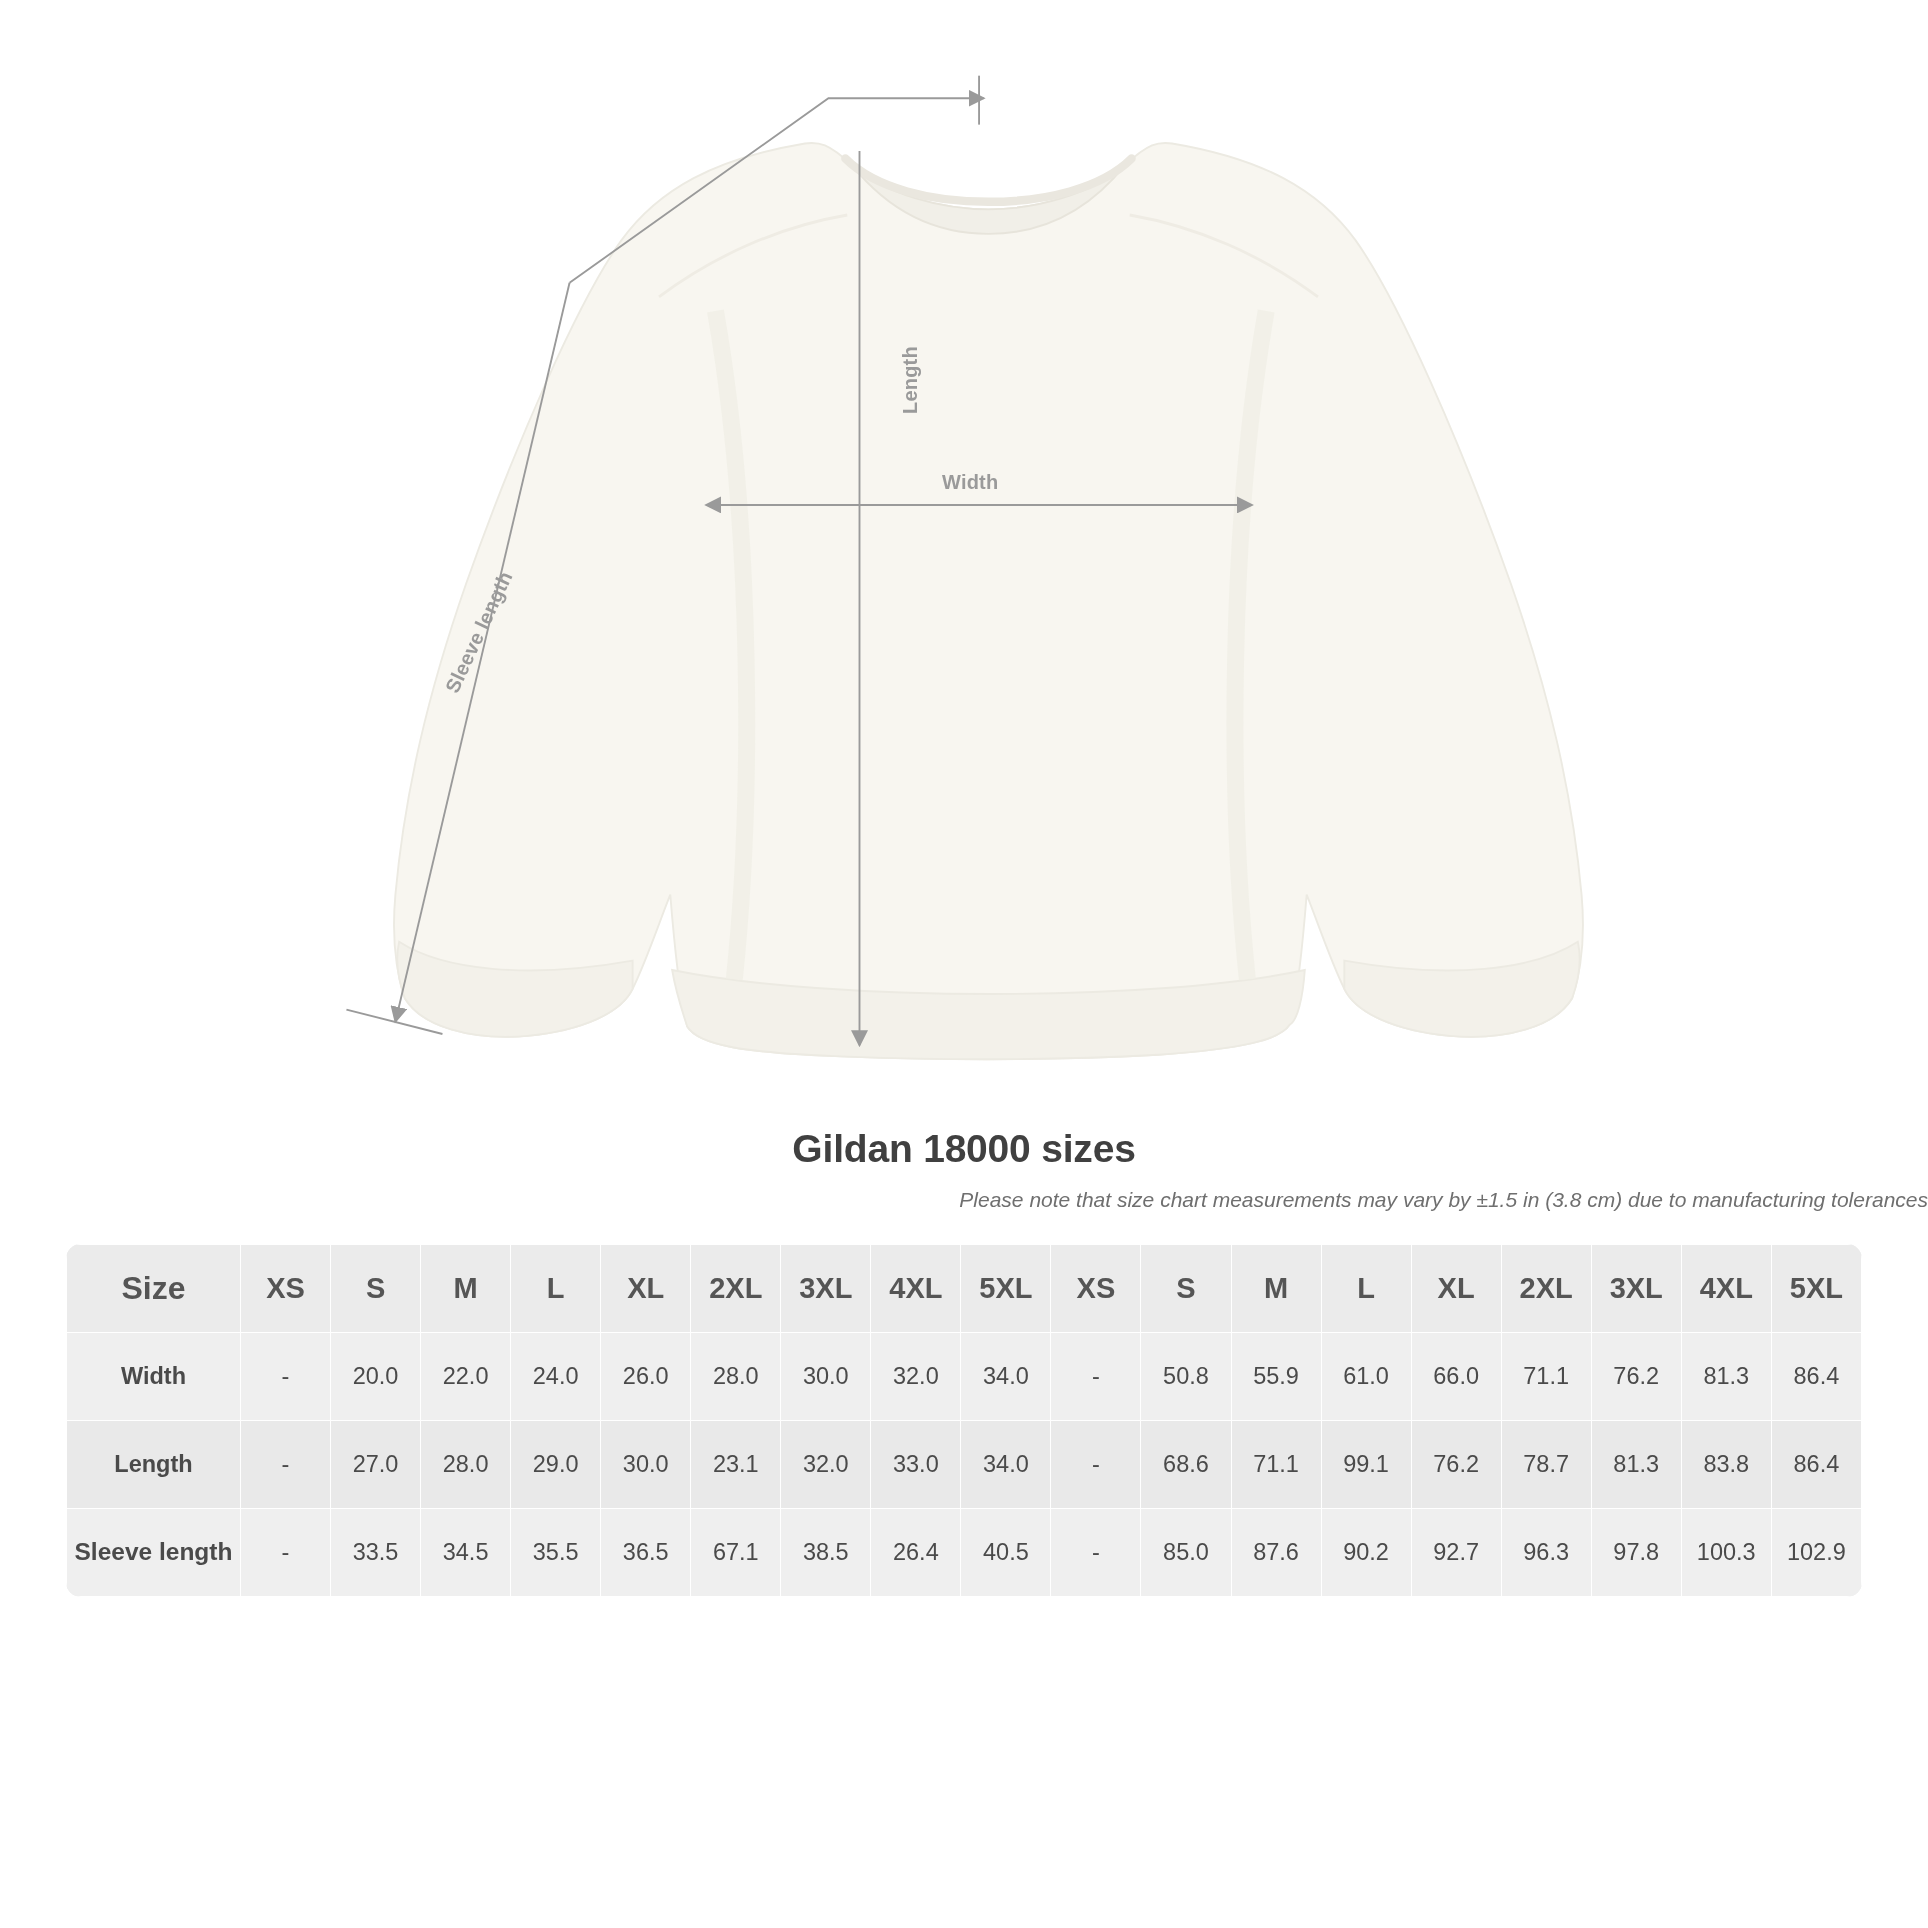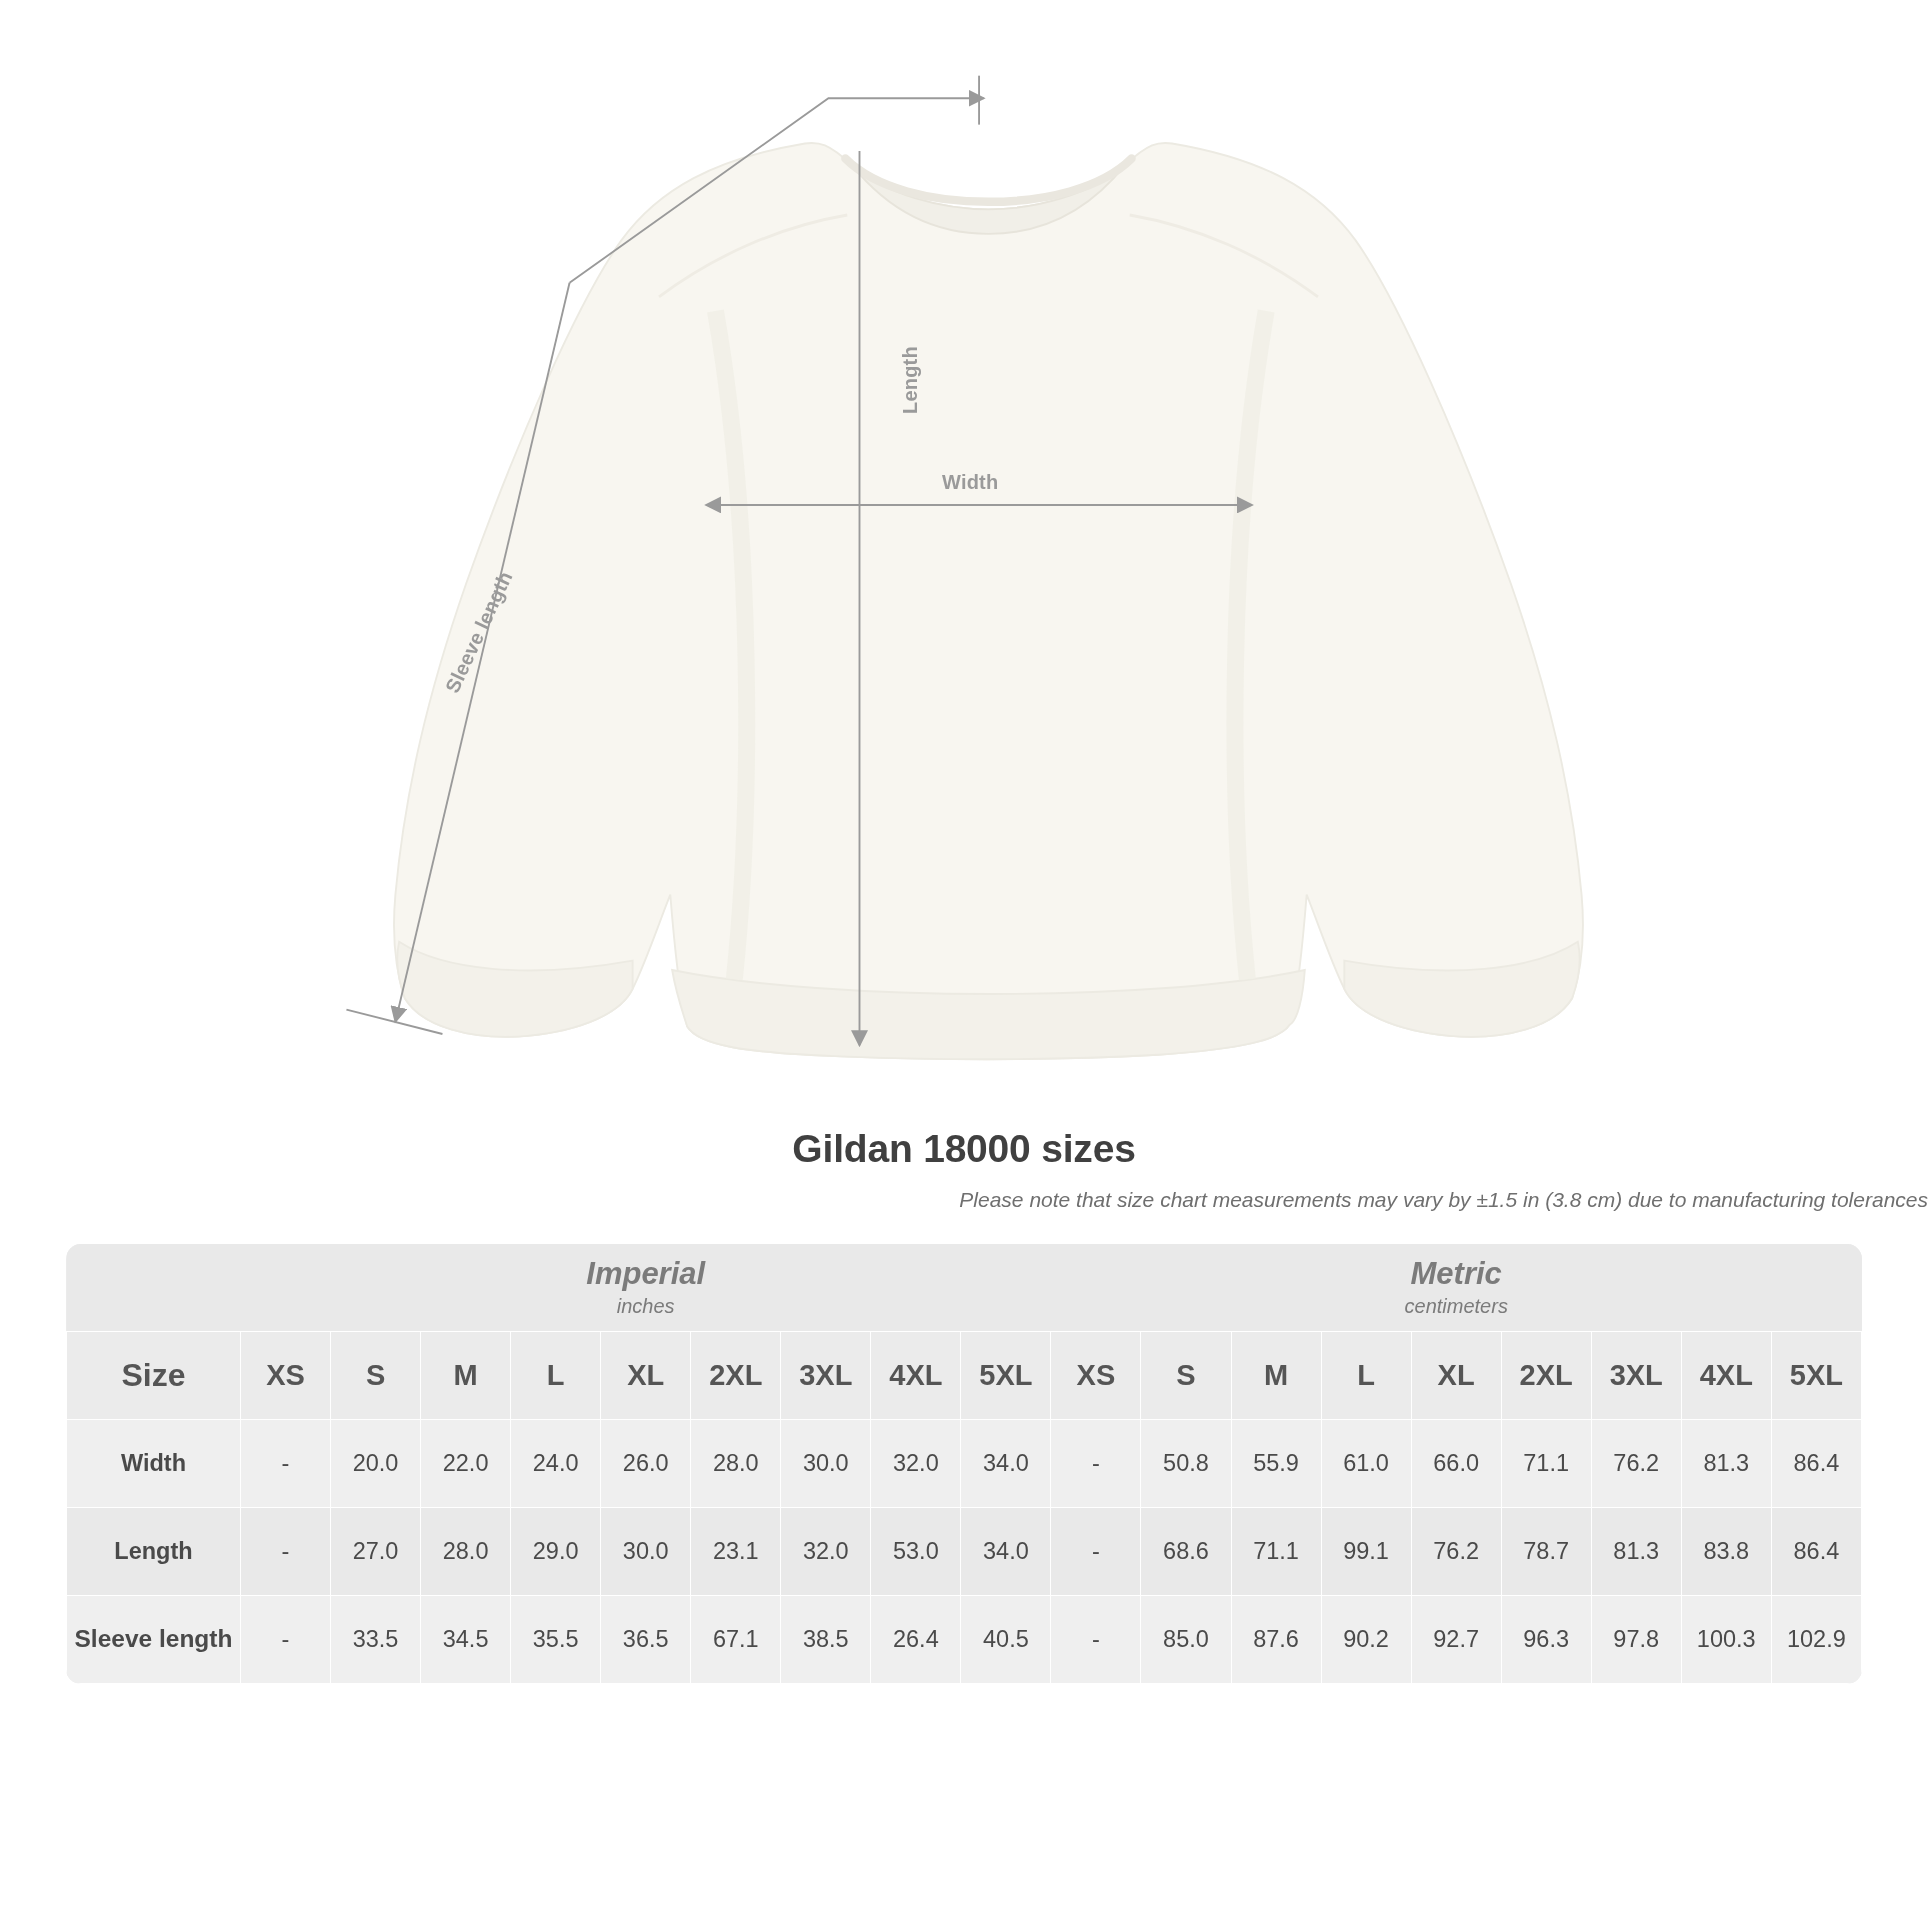--- a/index.html
+++ b/index.html
@@ -221,31 +221,20 @@
     <div class="chart-title">Gildan 18000 sizes</div>
     <div class="chart-note">Please note that size chart measurements may vary by ±1.5 in (3.8 cm) due to manufacturing tolerances</div>
   </div>
 
   <div class="table-wrap">
     <table class="size-table">
       <colgroup>
         <col class="label-col">
       </colgroup>
       <tbody>
-        <tr>
-          <td class="corner-cell"></td>
-          <td class="unit-head" colspan="9">
-            <div class="unit-name">Imperial</div>
-            <div class="unit-sub">inches</div>
-          </td>
-          <td class="unit-head" colspan="9">
-            <div class="unit-name">Metric</div>
-            <div class="unit-sub">centimeters</div>
-          </td>
-        </tr>
 
         <tr class="head-row">
           <td class="rowlabel">Size</td>
           <td>XS</td>
           <td>S</td>
           <td>M</td>
           <td>L</td>
           <td>XL</td>
           <td>2XL</td>
           <td>3XL</td>
@@ -286,21 +275,21 @@
 
         <tr class="data-row alt">
           <td class="rowlabel">Length</td>
           <td>-</td>
           <td>27.0</td>
           <td>28.0</td>
           <td>29.0</td>
           <td>30.0</td>
           <td>23.1</td>
           <td>32.0</td>
-          <td>53.0</td>
+          <td>33.0</td>
           <td>34.0</td>
           <td>-</td>
           <td>68.6</td>
           <td>71.1</td>
           <td>99.1</td>
           <td>76.2</td>
           <td>78.7</td>
           <td>81.3</td>
           <td>83.8</td>
           <td>86.4</td>

